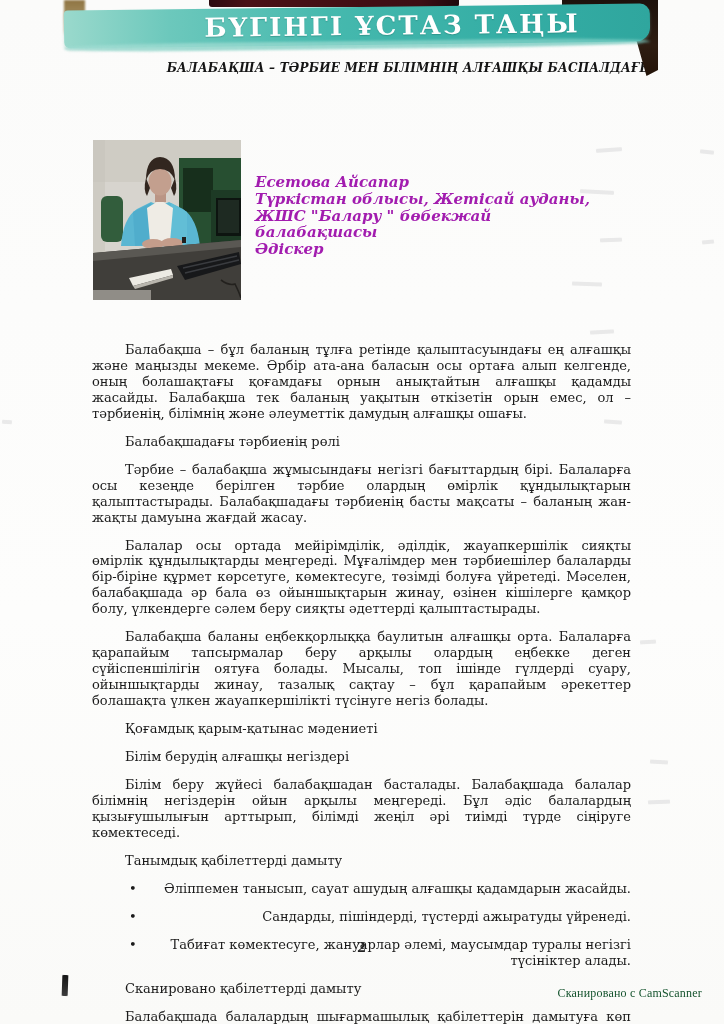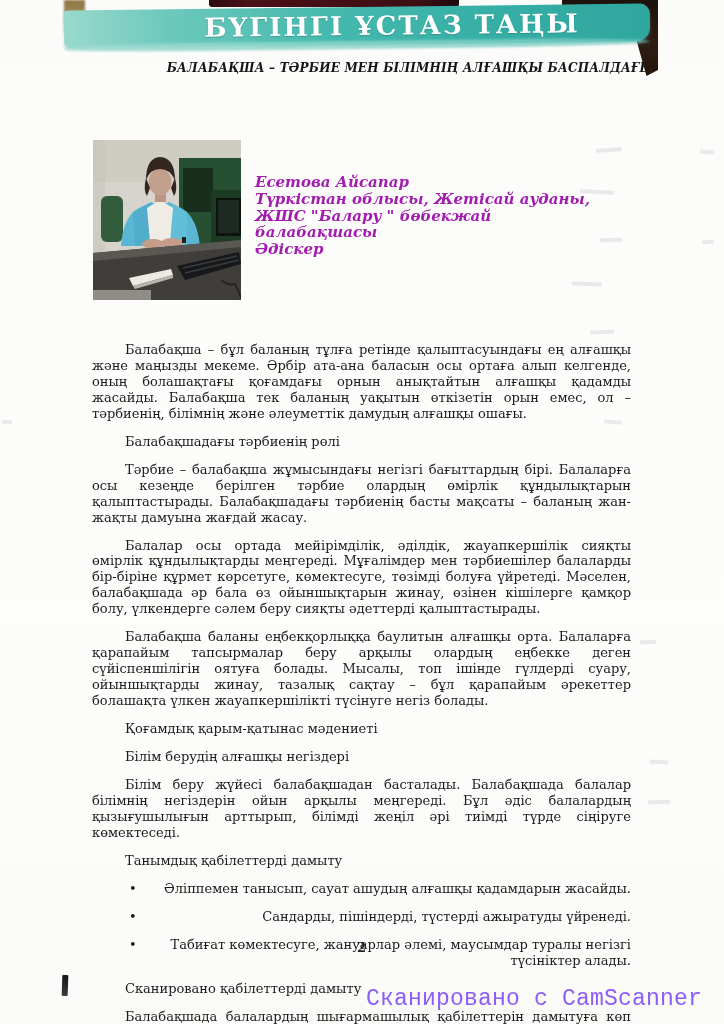--- a/index.html
+++ b/index.html
@@ -76,22 +76,22 @@
     position:absolute;left:80px;top:940px;width:563px;text-align:center;
     font-size:13px;font-weight:bold;color:#222;
   }
   .corner-mark{
     position:absolute;left:62px;top:975px;width:6px;height:21px;
     background:linear-gradient(180deg,#141414,#3c3c3c);
     border-radius:1px;transform:rotate(2deg);filter:blur(.3px);
   }
   .watermark{
     position:absolute;right:22px;top:986px;
-    font-family:Liberation Mono, monospace;
-    font-size:23px;color:#8b5cf6;letter-spacing:.2px;
+    font-family:Liberation Serif, serif;
+    font-size:12px;color:#14532d;letter-spacing:.2px;
   }
   
   .specks i{position:absolute;display:block;background:rgba(70,70,75,.10);filter:blur(.6px);border-radius:1px;}
   .s1{left:596px;top:148px;width:26px;height:4px;transform:rotate(-4deg);}
   .s2{left:580px;top:190px;width:34px;height:4px;transform:rotate(3deg);}
   .s3{left:600px;top:238px;width:22px;height:4px;transform:rotate(-2deg);}
   .s4{left:572px;top:282px;width:30px;height:4px;transform:rotate(2deg);}
   .s5{left:590px;top:330px;width:24px;height:4px;transform:rotate(-3deg);}
   .s6{left:604px;top:420px;width:18px;height:4px;transform:rotate(4deg);}
   .s7{left:582px;top:470px;width:26px;height:4px;transform:rotate(-2deg);}

